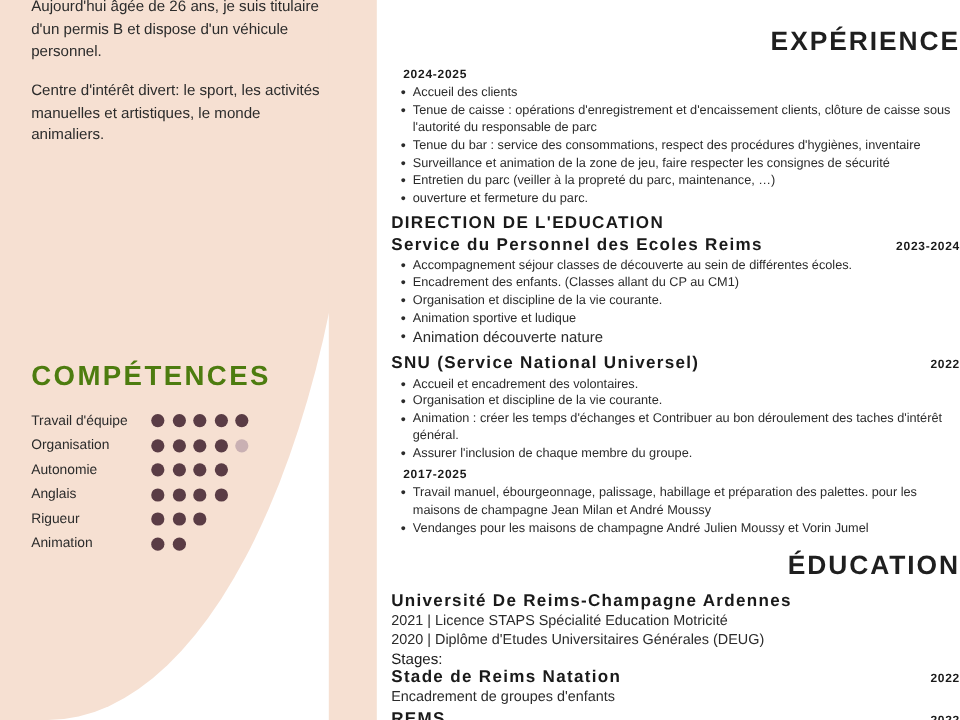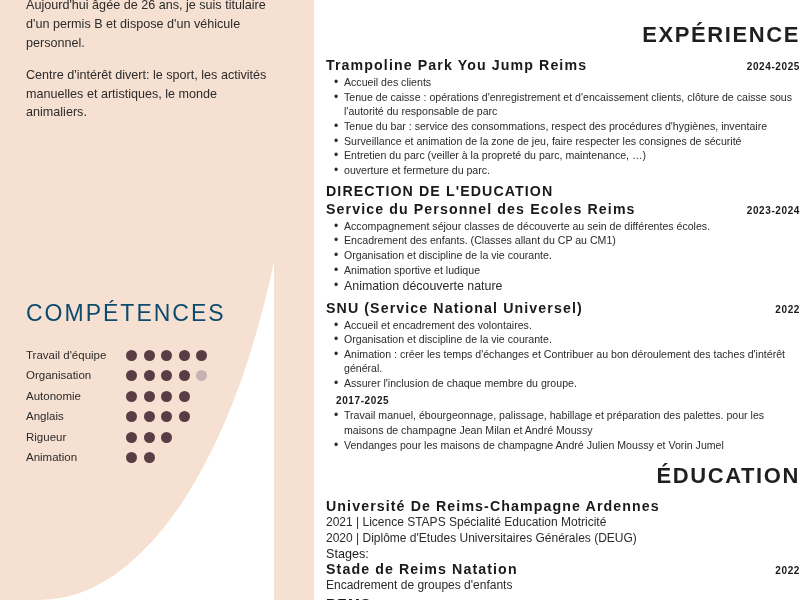--- a/index.html
+++ b/index.html
@@ -43,27 +43,27 @@
     font-size: 12.6px;
     line-height: 1.5;
     color: #2b2b2b;
   }
   .profile-text p { margin-bottom: 13px; }
 
   .comp-title {
     margin-top: 178px;
     font-size: 23px;
     letter-spacing: 2px;
-    font-weight: normal;
-    color: #0c4a6e;
+    font-weight: bold;
+    color: #4d7c0f;
   }
   .skills { margin-top: 13px; }
   .skill-row {
     display: flex;
-    align-items: flex-end;
+    align-items: center;
     height: 20.5px;
   }
   .skill-label {
     width: 100px;
     font-size: 11.5px;
     color: #2b2b2b;
   }
   .dots { display: flex; gap: 6.5px; }
   .dot {
     width: 11px; height: 11px; border-radius: 50%;
@@ -221,21 +221,20 @@
       </div>
     </div>
   </div>
 
   <div class="right-col">
 
     <div class="section-title">EXPÉRIENCE</div>
 
     <div class="job">
       <div class="job-head">
-        <div class="job-title">Trampoline Park You Jump Reims</div>
         <div class="job-date">2024-2025</div>
       </div>
       <ul class="bullets">
           <li>Accueil des clients</li>
           <li>Tenue de caisse : opérations d'enregistrement et d'encaissement clients, clôture de caisse sous l'autorité du responsable de parc</li>
           <li>Tenue du bar : service des consommations, respect des procédures d'hygiènes, inventaire</li>
           <li>Surveillance et animation de la zone de jeu, faire respecter les consignes de sécurité</li>
           <li>Entretien du parc (veiller à la propreté du parc, maintenance, …)</li>
           <li>ouverture et fermeture du parc.</li>
         </ul>

